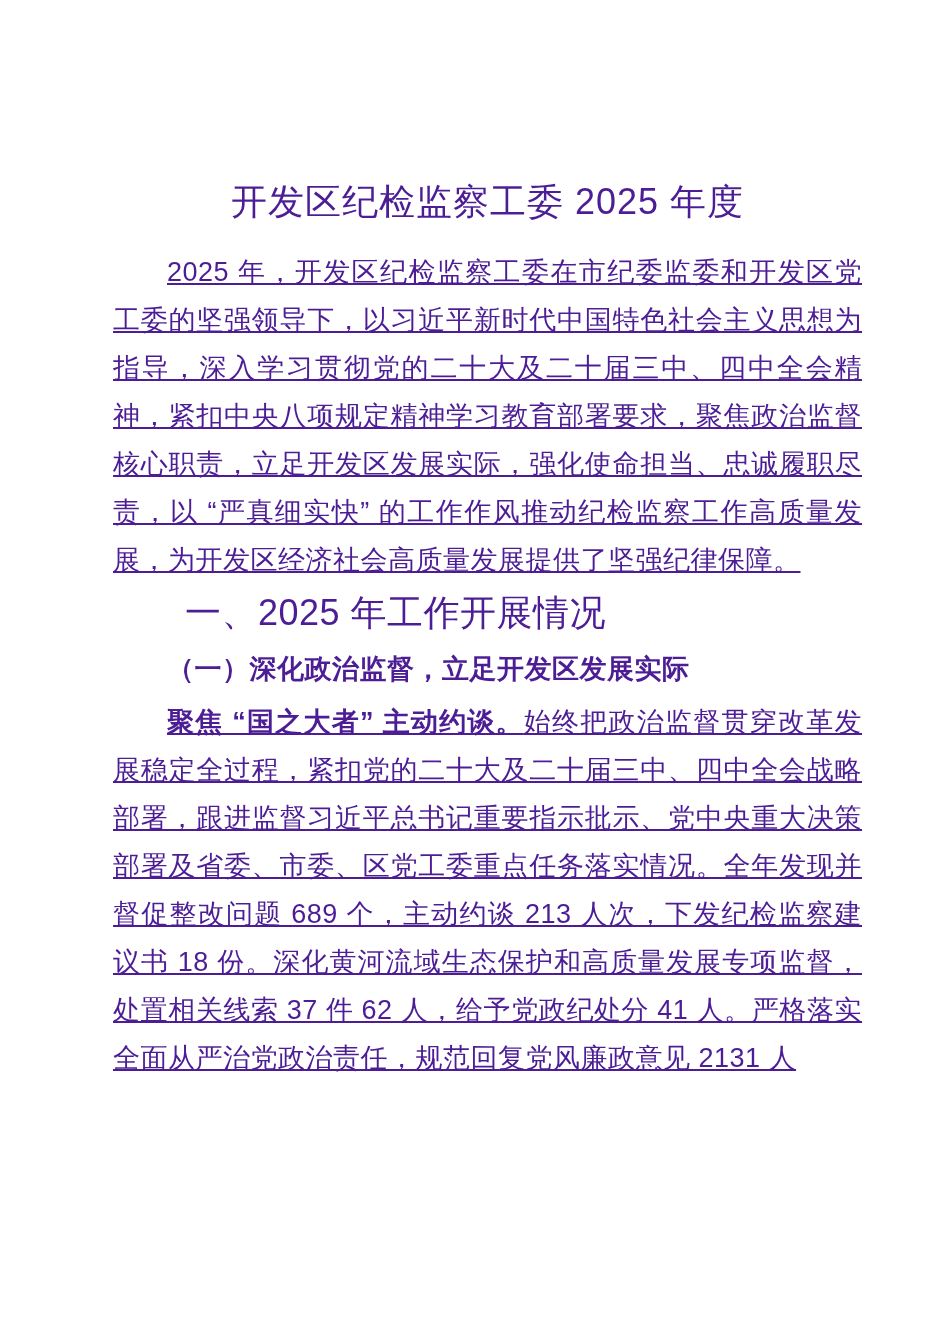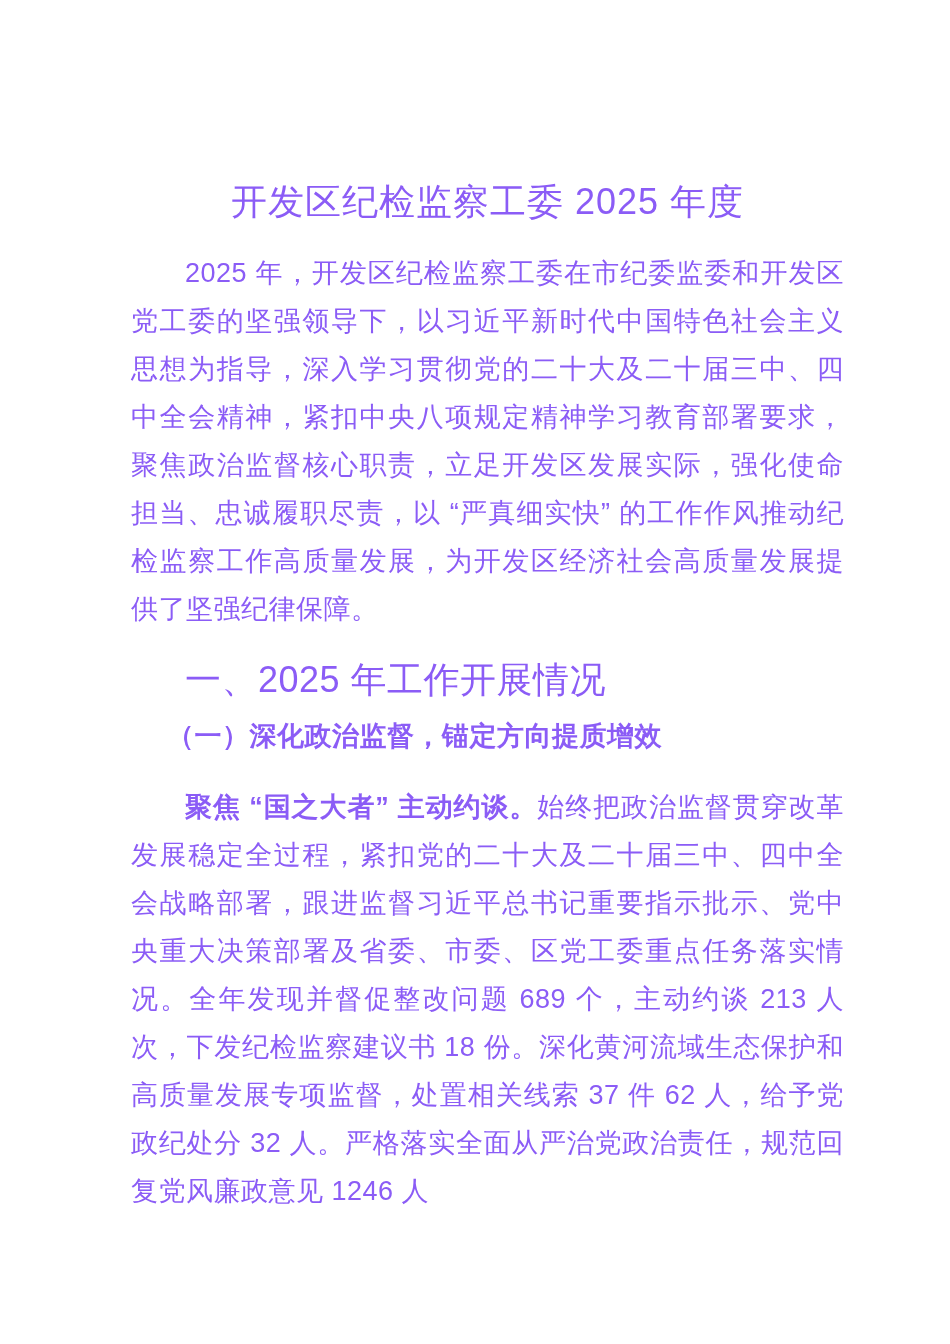--- a/index.html
+++ b/index.html
@@ -8,39 +8,40 @@
     background: #ffffff;
   }
   .page {
     position: relative;
     width: 950px;
     height: 1344px;
     box-sizing: border-box;
     background: #ffffff;
     padding: 173px 88px 0 113px;
     font-family: "Liberation Sans", "DejaVu Sans", sans-serif;
-    color: #8b5cf6;
+    color: #4c1d95;
     overflow: hidden;
   }
   .doc-title {
     margin: 0 0 17px 0;
     font-size: 36px;
     font-weight: 400;
     line-height: 58px;
     text-align: center;
     letter-spacing: 1px;
   }
   .title-line { display: block; }
   .para {
-    margin: 18px;
+    margin: 0;
     font-size: 27px;
     line-height: 48px;
     text-align: justify;
     text-indent: 2em;
     letter-spacing: 0.5px;
+    text-decoration: underline;
   }
   .heading-l1 {
     margin: 0;
     font-size: 36px;
     font-weight: 400;
     line-height: 57px;
     text-indent: 2em;
     letter-spacing: 0.5px;
   }
   .heading-l2 {
@@ -59,17 +60,17 @@
 <div class="page">
 
   <h1 class="doc-title">
     <span class="title-line">开发区纪检监察工委 2025 年度</span>
   </h1>
 
   <p class="para">2025 年，开发区纪检监察工委在市纪委监委和开发区党工委的坚强领导下，以习近平新时代中国特色社会主义思想为指导，深入学习贯彻党的二十大及二十届三中、四中全会精神，紧扣中央八项规定精神学习教育部署要求，聚焦政治监督核心职责，立足开发区发展实际，强化使命担当、忠诚履职尽责，以 “严真细实快” 的工作作风推动纪检监察工作高质量发展，为开发区经济社会高质量发展提供了坚强纪律保障。</p>
 
   <p class="heading-l1">一、2025 年工作开展情况</p>
 
-  <p class="heading-l2">（一）深化政治监督，锚定方向提质增效</p>
+  <p class="heading-l2">（一）深化政治监督，立足开发区发展实际</p>
 
-  <p class="para"><span class="lead-bold">聚焦 “国之大者” 主动约谈。</span><span>始终把政治监督贯穿改革发展稳定全过程，紧扣党的二十大及二十届三中、四中全会战略部署，跟进监督习近平总书记重要指示批示、党中央重大决策部署及省委、市委、区党工委重点任务落实情况。全年发现并督促整改问题 689 个，主动约谈 213 人次，下发纪检监察建议书 18 份。深化黄河流域生态保护和高质量发展专项监督，处置相关线索 37 件 62 人，给予党政纪处分 32 人。严格落实全面从严治党政治责任，规范回复党风廉政意见 1246 人</span></p>
+  <p class="para"><span class="lead-bold">聚焦 “国之大者” 主动约谈。</span><span>始终把政治监督贯穿改革发展稳定全过程，紧扣党的二十大及二十届三中、四中全会战略部署，跟进监督习近平总书记重要指示批示、党中央重大决策部署及省委、市委、区党工委重点任务落实情况。全年发现并督促整改问题 689 个，主动约谈 213 人次，下发纪检监察建议书 18 份。深化黄河流域生态保护和高质量发展专项监督，处置相关线索 37 件 62 人，给予党政纪处分 41 人。严格落实全面从严治党政治责任，规范回复党风廉政意见 2131 人</span></p>
 
 </div>
 
 </body></html>

